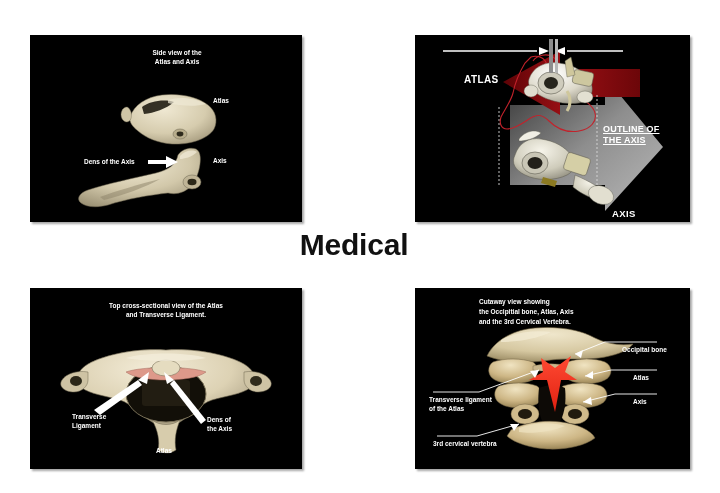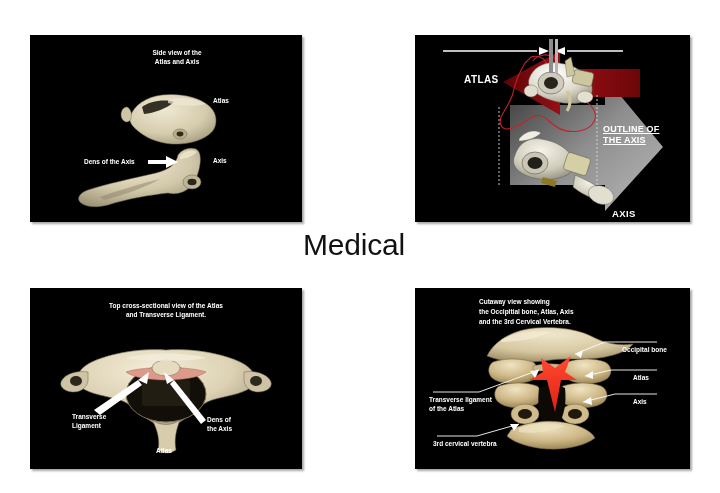--- a/index.html
+++ b/index.html
@@ -25,21 +25,21 @@
   #panel-br{left:415px; top:284px; width:275px; height:181px;}
 
   .cap{position:absolute;color:#fff;font-size:6.5px;font-weight:bold;line-height:1.45;}
   .lbl{position:absolute;color:#fff;font-size:6.5px;font-weight:bold;line-height:1.35;white-space:nowrap;}
   .lblw{position:absolute;color:#fff;font-size:6.5px;font-weight:bold;line-height:1.35;}
 
   
   #medical-title{
     position:absolute;left:0;top:224px;width:708px;
     text-align:center;
-    font-size:30px;font-weight:normal;color:#111;
+    font-size:30px;font-weight:bold;color:#111;
     letter-spacing:-0.2px;
   }
 
   svg{display:block;}
   .ldr{stroke:#ffffff;stroke-width:0.9;fill:none;}
   .arw{fill:#ffffff;}
 </style>
 </head>
 <body>
 

